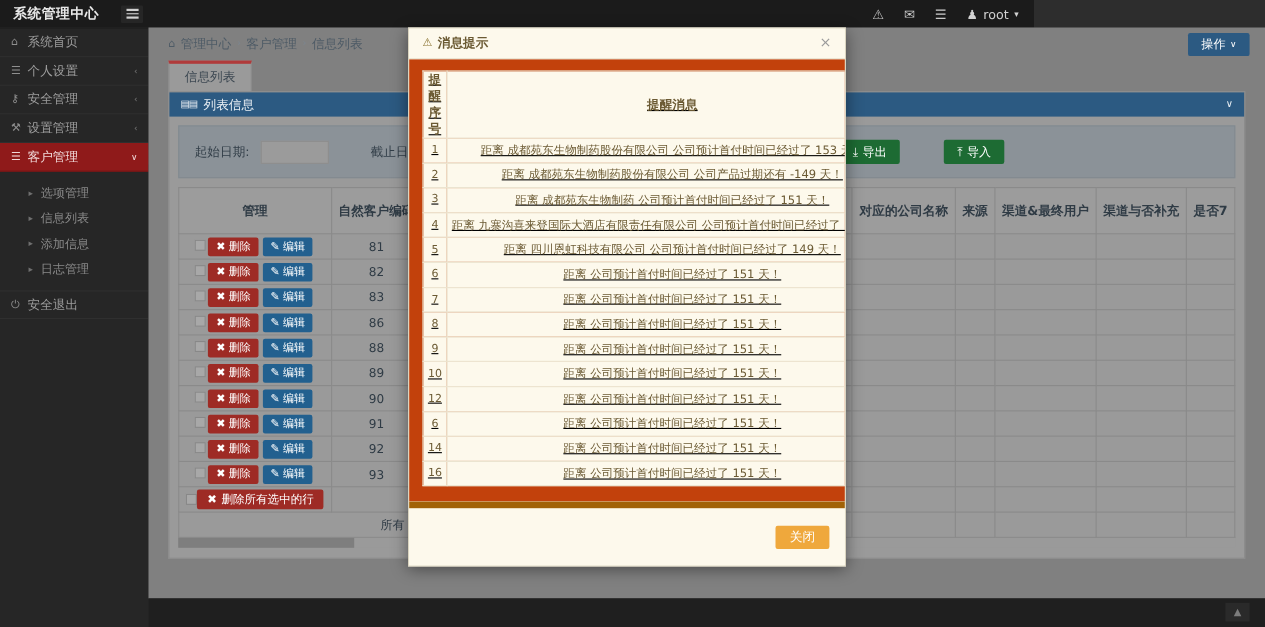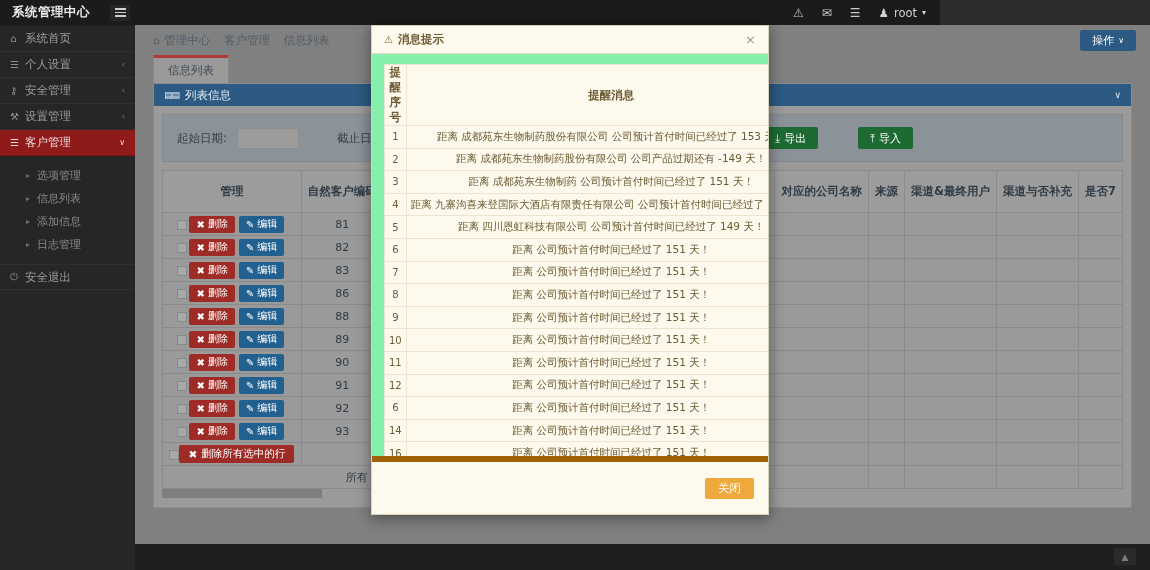--- a/index.html
+++ b/index.html
@@ -167,21 +167,21 @@
     height: 28px; border-bottom: 1px solid #e4ddc8;
     display: flex; align-items: center; padding: 0 12px;
     color: #6b5a33; font-size: 11.5px; font-weight: bold;
     background: #fdf9ec;
   }
   .modal-head .warn { margin-right: 5px; font-size: 10px; color: #8a7330; }
   .modal-close {
     margin-left: auto; font-size: 13px; color: #9a9a9a;
     cursor: pointer; line-height: 1; font-weight: normal;
   }
-  .modal-body { flex: 1; padding: 10px 12px; overflow: hidden; background: #86efac; }
+  .modal-body { flex: 1; padding: 10px 12px; overflow: hidden; background: #c2410c; text-decoration: underline; }
   .mtable { width: 100%; border-collapse: collapse; }
   .mtable th {
     border: 1px solid #ebe4d0; background: #fdf9ec;
     height: 25px; font-size: 11.5px; color: #6b5a33;
     font-weight: bold; text-align: center;
   }
   .mtable td {
     border: 1px solid #ebe4d0; background: #fdf9ec;
     height: 22.6px; font-size: 10.5px; color: #6b5a33;
     text-align: center; padding: 0 4px; white-space: nowrap;
@@ -638,24 +638,20 @@
             </tr>
             <tr>
               <td class="idx">9</td>
               <td>距离 公司预计首付时间已经过了 151 天！</td>
             </tr>
             <tr>
               <td class="idx">10</td>
               <td>距离 公司预计首付时间已经过了 151 天！</td>
             </tr>
             <tr>
-              <td class="idx">11</td>
-              <td>距离 公司预计首付时间已经过了 151 天！</td>
-            </tr>
-            <tr>
               <td class="idx">12</td>
               <td>距离 公司预计首付时间已经过了 151 天！</td>
             </tr>
             <tr>
               <td class="idx">6</td>
               <td>距离 公司预计首付时间已经过了 151 天！</td>
             </tr>
             <tr>
               <td class="idx">14</td>
               <td>距离 公司预计首付时间已经过了 151 天！</td>

